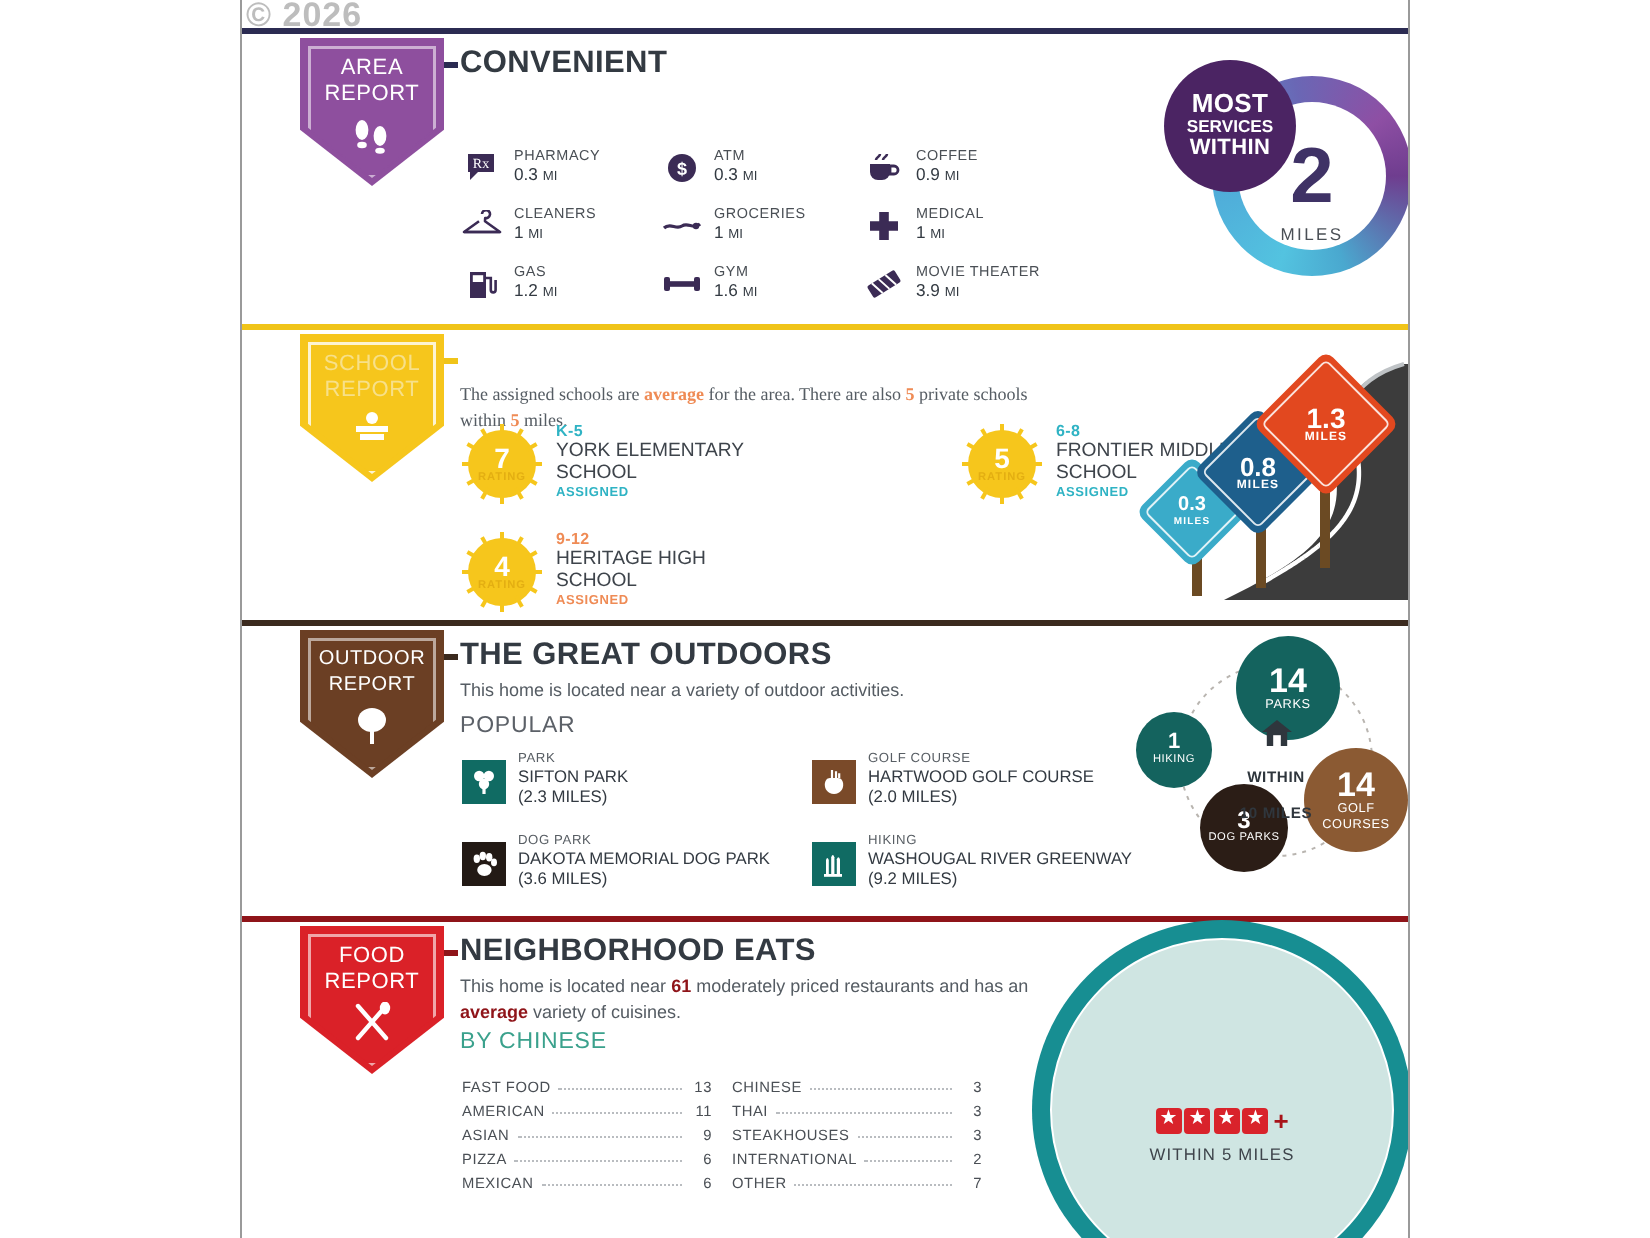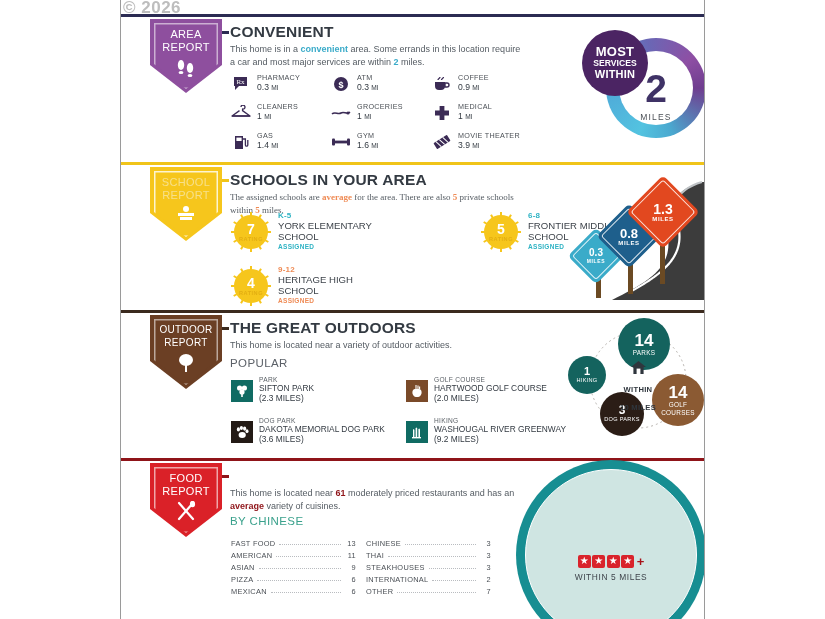--- a/index.html
+++ b/index.html
@@ -144,23 +144,20 @@
               <ellipse cx="15" cy="11" rx="3.2" ry="5" fill="#fff"></ellipse>
               <ellipse cx="6" cy="15.5" rx="2.4" ry="1.6" fill="#fff"></ellipse>
               <ellipse cx="15" cy="18.4" rx="2.4" ry="1.5" fill="#fff"></ellipse>
             </svg>
         </div>
       </div>
 
       <div class="hdash" style="background:#2b2b52;"></div>
       <div class="headline">CONVENIENT</div>
 
-      <div class="lead" style="top:29px;width:292px;">
-        <span>This home is in a </span><span class="hl" style="color:#3aabc9;">convenient</span><span> area. Some errands in this location require a car and most major services are within </span><span class="hl" style="color:#3aabc9;">2</span><span> miles.</span>
-      </div>
 
       <div class="amen" style="left:110px;top:59px;">
         <span class="ic">
             <svg width="16" height="16" viewBox="0 0 16 16">
               <path d="M1 1h13v9H6l-4 4V10H1z" fill="#3b2b55"></path>
               <text x="7.5" y="8" font-size="7" fill="#fff" text-anchor="middle" font-family="Liberation Serif,serif">Rx</text>
             </svg>
           </span>
         <span class="nm">PHARMACY</span>
         <span class="ds"><span>0.3</span> <small>MI</small></span>
@@ -219,21 +216,21 @@
 
       <div class="amen" style="left:110px;top:117px;">
         <span class="ic">
             <svg width="16" height="16" viewBox="0 0 16 16">
               <rect x="2" y="2" width="8" height="13" fill="#3b2b55"></rect>
               <rect x="3.4" y="3.6" width="5.2" height="3.4" fill="#fff"></rect>
               <path d="M10 5h2.4v6a1.2 1.2 0 0 0 2.4 0V6" stroke="#3b2b55" stroke-width="1.3" fill="none"></path>
             </svg>
           </span>
         <span class="nm">GAS</span>
-        <span class="ds"><span>1.4</span> <small>MI</small></span>
+        <span class="ds"><span>1.2</span> <small>MI</small></span>
       </div>
       <div class="amen" style="left:210px;top:117px;">
         <span class="ic">
             <svg width="20" height="14" viewBox="0 0 20 14">
               <rect x="1" y="3.5" width="3" height="7" rx="1" fill="#3b2b55"></rect>
               <rect x="16" y="3.5" width="3" height="7" rx="1" fill="#3b2b55"></rect>
               <rect x="4" y="5.6" width="12" height="2.8" fill="#3b2b55"></rect>
             </svg>
           </span>
         <span class="nm">GYM</span>
@@ -277,21 +274,20 @@
         <div class="bicon">
           <svg width="24" height="18" viewBox="0 0 24 18">
               <circle cx="12" cy="4" r="3" fill="#fff"></circle>
               <rect x="4" y="8" width="16" height="3" fill="#fff"></rect>
               <rect x="6" y="12" width="12" height="3" fill="#fff"></rect>
             </svg>
         </div>
       </div>
 
       <div class="hdash" style="background:#f0c419;"></div>
-      <div class="headline">SCHOOLS IN YOUR AREA</div>
 
       <div class="lead" style="top:29px;width:290px;font-family:Liberation Serif, serif;">
         <span>The assigned schools are </span><span class="hl" style="color:#ef8b55;">average</span><span> for the area. There are also </span><span class="hl" style="color:#ef8b55;">5</span><span> private schools within </span><span class="hl" style="color:#ef8b55;">5</span><span> miles.</span>
       </div>
 
       <div class="school" style="left:110px;top:50px;">
         <div class="sunburst">
           <svg class="spk" viewBox="0 0 40 40">
               <g fill="#f6c61c">
                 <circle cx="20" cy="20" r="17"></circle>
@@ -534,20 +530,21 @@
               <g stroke="#fff" stroke-width="2.2" stroke-linecap="round">
             <line x1="4" y1="2" x2="18" y2="18"></line>
                 <line x1="18" y1="2" x2="4" y2="18"></line>
               </g>
             <ellipse cx="17.5" cy="3" rx="2.6" ry="3.2" fill="#fff"></ellipse>
             </svg>
         </div>
       </div>
 
       <div class="hdash" style="background:#8f1419;"></div>
+      <div class="headline">NEIGHBORHOOD EATS</div>
 
       <div class="lead" style="top:29px;width:290px;">
         <span>This home is located near </span><span class="hl" style="color:#8f1419;">61</span><span> moderately priced restaurants and has an </span><span class="hl" style="color:#8f1419;">average</span><span> variety of cuisines.</span>
       </div>
 
       <div class="sub" style="top:57px;color:#3aa18c;">BY CHINESE</div>
 
       <div class="cat-col" style="left:110px;top:78px;width:125px;">
         <div class="cat-row">
             <span class="cn">FAST FOOD</span>

